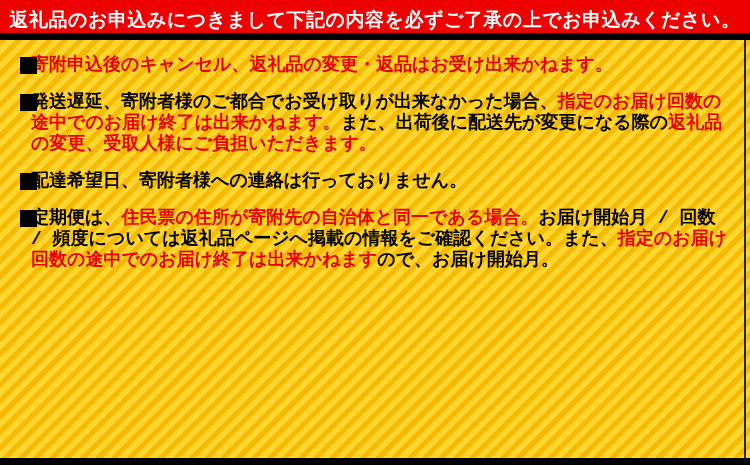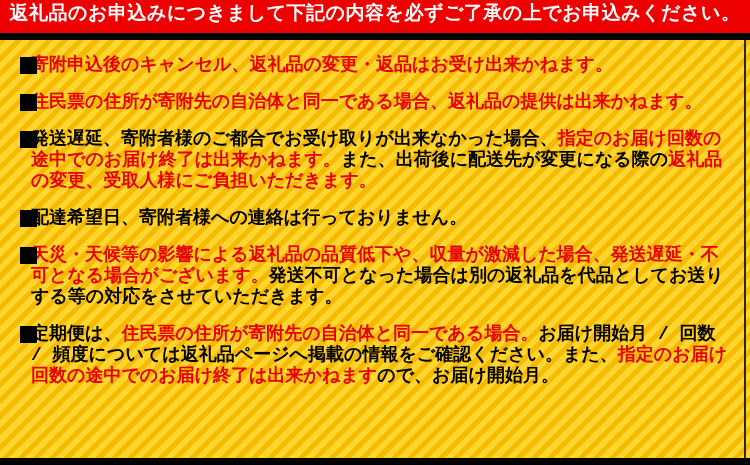--- a/index.html
+++ b/index.html
@@ -13,21 +13,21 @@
     display: flex; flex-direction: column;
     background: repeating-linear-gradient(
       135deg,
       #ffd630 0px, #ffd630 6px,
       #f6ba00 6px, #f6ba00 11px
     );
   }
   .header-bar {
     flex: 0 0 33px;
     background: #ee0000;
-    display: flex; align-items: flex-start; justify-content: center;
+    display: flex; align-items: flex-end; justify-content: center;
     color: #ffffff;
     font-size: 19px;
     font-weight: bold;
     letter-spacing: 0.5px;
     white-space: nowrap;
   }
   .black-bar { flex: 0 0 7px; background: #000000; }
   .content {
     flex: 1 1 auto;
     padding: 15px 16px 0 20px;
@@ -68,24 +68,23 @@
 
   <div class="header-bar">
     <span>返礼品のお申込みにつきまして下記の内容を必ずご了承の上でお申込みください。</span>
   </div>
 
   <div class="black-bar"></div>
 
   <div class="content">
     <ul class="notice-list">
         <li class="notice-item"><span class="bullet"></span><span class="run-red">寄附申込後のキャンセル、返礼品の変更・返品はお受け出来かねます。</span></li>
-        <li class="notice-item"><span class="bullet"></span><span class="run-red">住民票の住所が寄附先の自治体と同一である場合、返礼品の提供は出来かねます。</span></li>
+        <li class="notice-item"><span class="bullet"></span></li>
         <li class="notice-item"><span class="bullet"></span><span class="run-black">発送遅延、寄附者様のご都合でお受け取りが出来なかった場合、</span><span class="run-red">指定のお届け回数の途中でのお届け終了は出来かねます。</span><span class="run-black">また、出荷後に配送先が変更になる際の</span><span class="run-red">返礼品の変更、受取人様にご負担いただきます。</span></li>
         <li class="notice-item"><span class="bullet"></span><span class="run-black">配達希望日、寄附者様への連絡は行っておりません。</span></li>
-        <li class="notice-item"><span class="bullet"></span><span class="run-red">天災・天候等の影響による返礼品の品質低下や、収量が激減した場合、発送遅延・不可となる場合がございます。</span><span class="run-black">発送不可となった場合は別の返礼品を代品としてお送りする等の対応をさせていただきます。</span></li>
         <li class="notice-item"><span class="bullet"></span><span class="run-black">定期便は、</span><span class="run-red">住民票の住所が寄附先の自治体と同一である場合。</span><span class="run-black">お届け開始月 / 回数 / 頻度については返礼品ページへ掲載の情報をご確認ください。また、</span><span class="run-red">指定のお届け回数の途中でのお届け終了は出来かねます</span><span class="run-black">ので、お届け開始月。</span></li>
       </ul>
   </div>
 
   <div class="black-bar"></div>
 
   <div class="right-edge-line"></div>
 
 </div>
 

